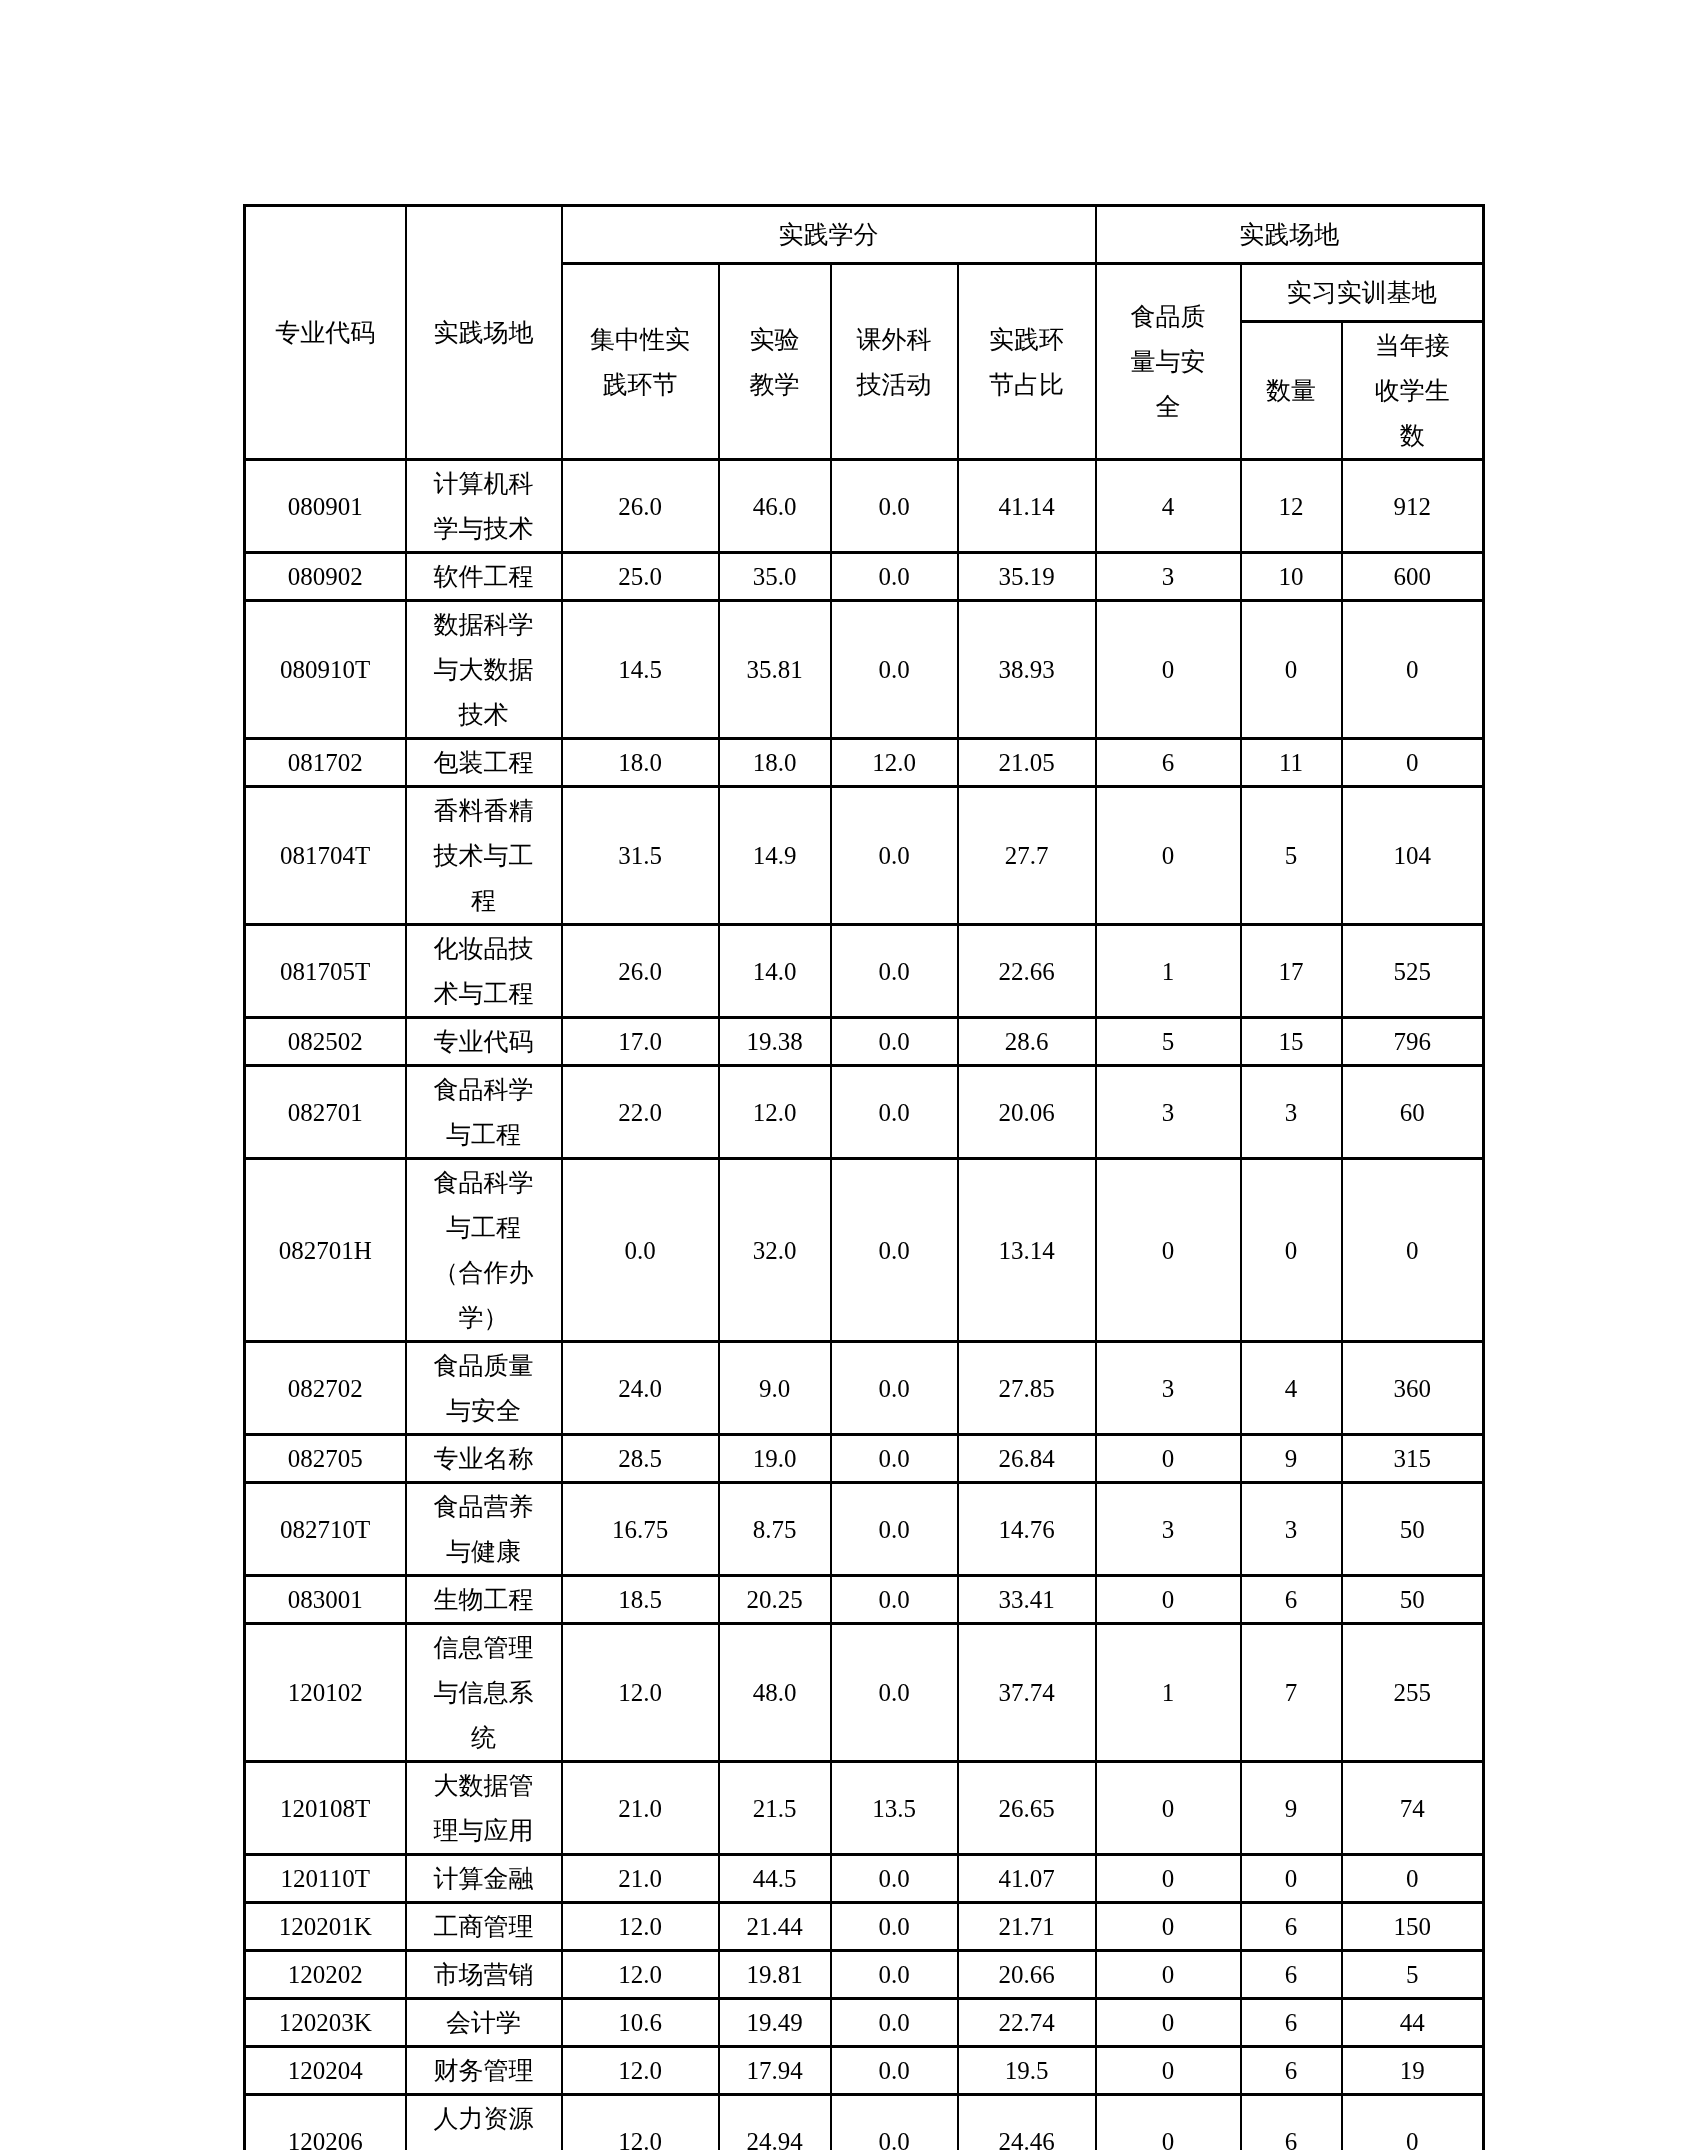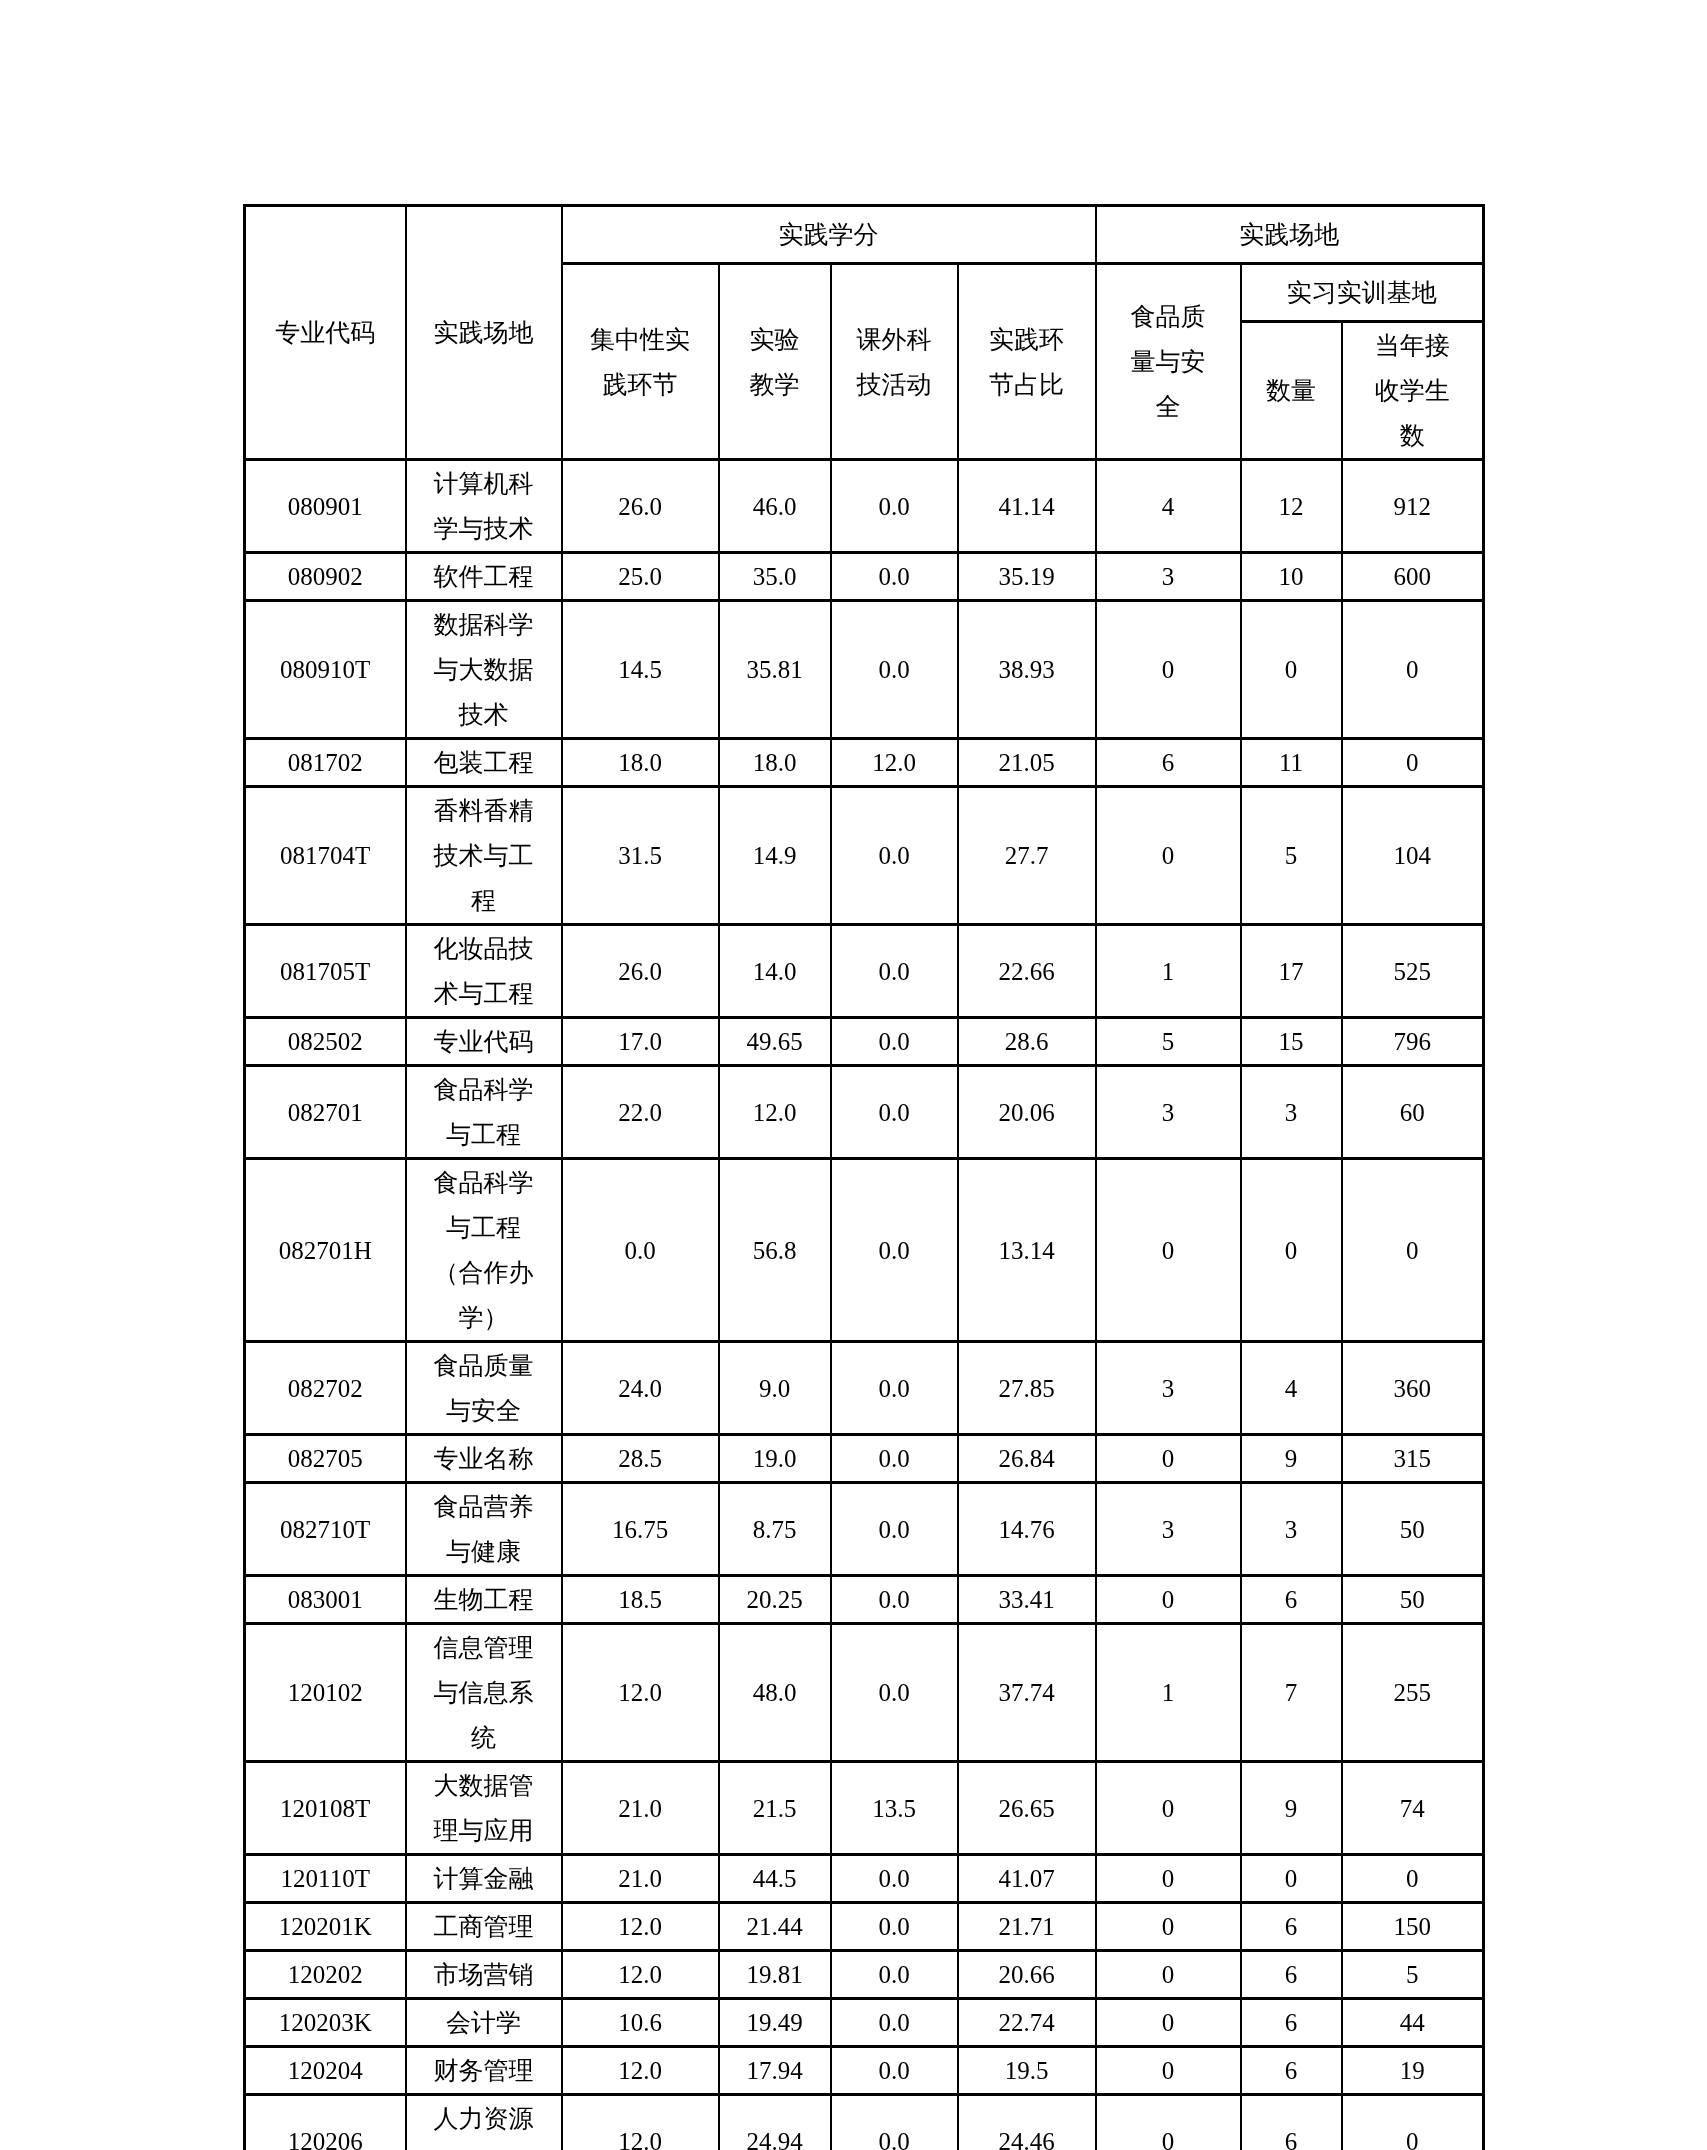--- a/index.html
+++ b/index.html
@@ -143,21 +143,21 @@
         <td class="num">0.0</td>
         <td class="num">22.66</td>
         <td class="num">1</td>
         <td class="num">17</td>
         <td class="num">525</td>
       </tr>
       <tr>
         <td class="num">082502</td>
         <td class="name">专业代码</td>
         <td class="num">17.0</td>
-        <td class="num">49.65</td>
+        <td class="num">19.38</td>
         <td class="num">0.0</td>
         <td class="num">28.6</td>
         <td class="num">5</td>
         <td class="num">15</td>
         <td class="num">796</td>
       </tr>
       <tr>
         <td class="num">082701</td>
         <td class="name">食品科学与工程</td>
         <td class="num">22.0</td>
@@ -165,21 +165,21 @@
         <td class="num">0.0</td>
         <td class="num">20.06</td>
         <td class="num">3</td>
         <td class="num">3</td>
         <td class="num">60</td>
       </tr>
       <tr>
         <td class="num">082701H</td>
         <td class="name">食品科学与工程（合作办学）</td>
         <td class="num">0.0</td>
-        <td class="num">56.8</td>
+        <td class="num">32.0</td>
         <td class="num">0.0</td>
         <td class="num">13.14</td>
         <td class="num">0</td>
         <td class="num">0</td>
         <td class="num">0</td>
       </tr>
       <tr>
         <td class="num">082702</td>
         <td class="name">食品质量与安全</td>
         <td class="num">24.0</td>

